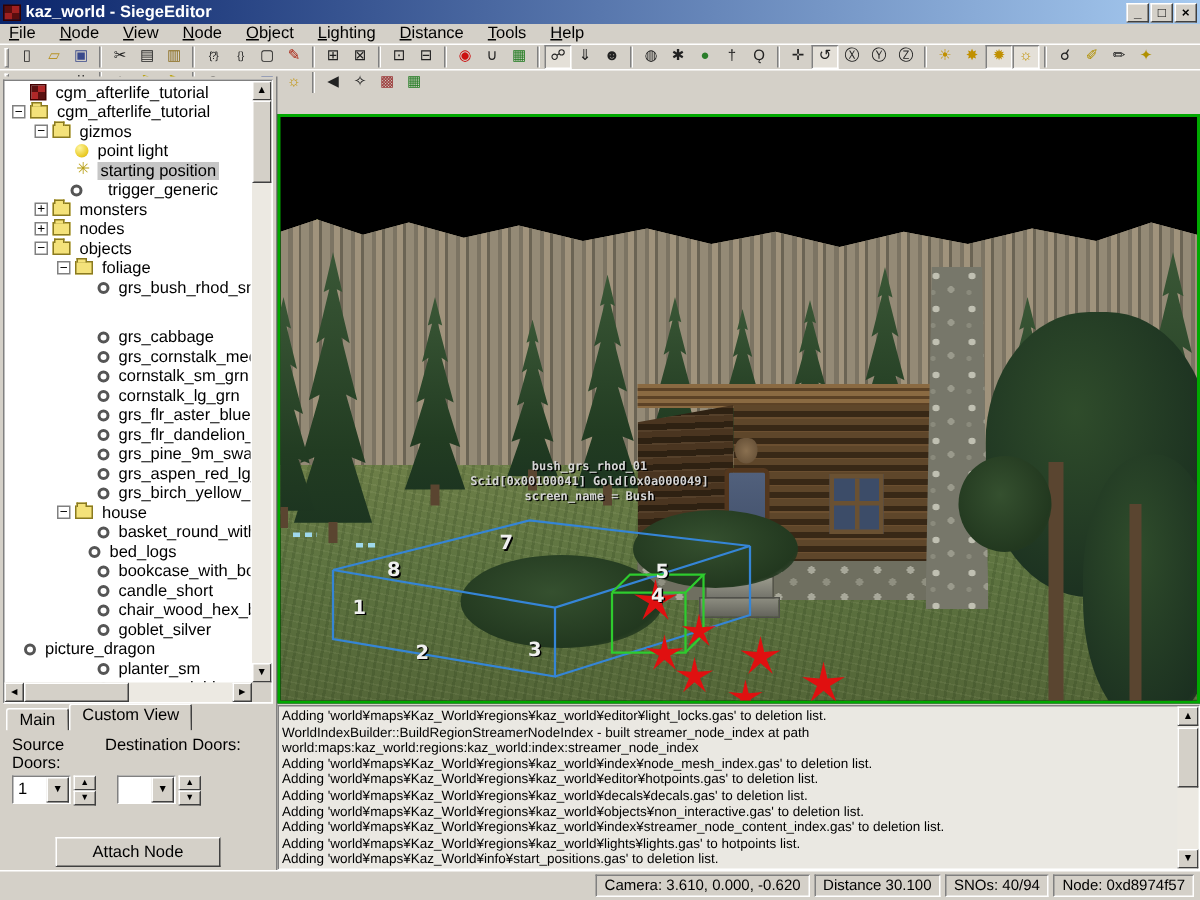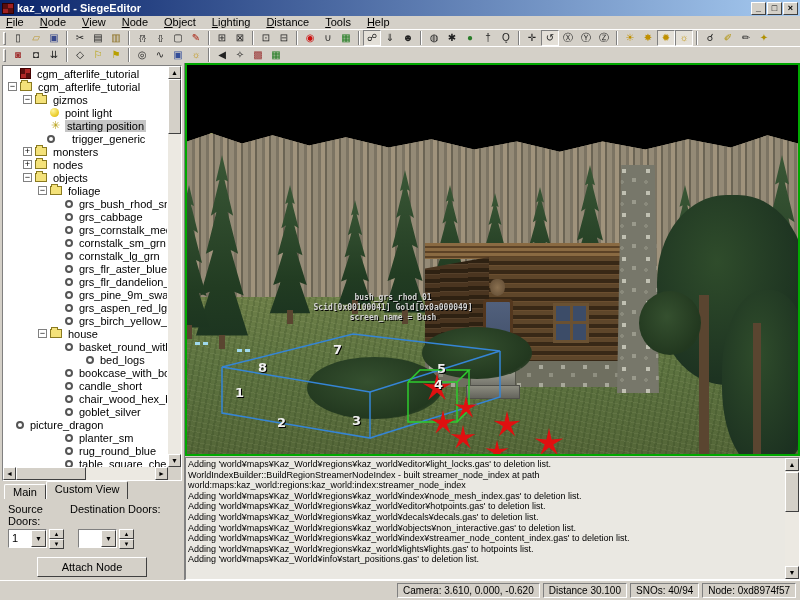--- a/index.html
+++ b/index.html
@@ -15,21 +15,21 @@
   .menu-item{padding:0 11px 0 5px;height:13px;line-height:13px;}
   .menu-item::first-letter{text-decoration:underline;}
   
   .toolbar{height:17px;display:flex;align-items:center;padding-left:2px;border-top:1px solid #fff;}
   .grip{width:3px;height:13px;border:1px solid;border-color:#fff #808080 #808080 #fff;margin:0 3px 0 1px;}
   .tbtn{width:18px;height:16px;background:transparent;border:1px solid transparent;font-size:10px;line-height:14px;text-align:center;color:#222;padding:0;flex:none;}
   .tbtn.small{font-size:7px;letter-spacing:-1px;}
   .tbtn.pressed{border-color:#808080 #fff #fff #808080;background:#e4e0d8;}
   .sep{width:2px;height:14px;border-left:1px solid #808080;border-right:1px solid #fff;margin:0 3px;flex:none;}
   
-  .main{display:flex;height:517px;}
+  .main{display:flex;height:517px;align-items:flex-end;}
   .left{width:185px;background:#d4d0c8;padding:2px;display:flex;flex-direction:column;border-right:1px solid #808080;}
   .treebox{height:416px;background:#fff;border:1px solid;border-color:#808080 #fff #fff #808080;position:relative;overflow:hidden;}
   .treerows{position:absolute;left:1px;top:1px;right:14px;bottom:13px;overflow:hidden;font-size:11px;}
   .trow{height:13px;display:flex;align-items:center;white-space:nowrap;}
   .exp{width:9px;height:9px;border:1px solid #808080;background:#fff;font-size:9px;line-height:7px;text-align:center;margin-right:3px;flex:none;color:#000;}
   .slot{width:12px;flex:none;}
   .ti{margin-right:4px;flex:none;}
   .ti-folder{width:12px;height:9px;background:#f4e27a;border:1px solid #8a7a20;position:relative;}
   .ti-folder::before{content:"";position:absolute;left:0;top:-3px;width:5px;height:2px;background:#f4e27a;border:1px solid #8a7a20;border-bottom:none;}
   .ti-root{width:11px;height:11px;background:conic-gradient(#b02828 0 25%,#5a1010 0 50%,#b02828 0 75%,#5a1010 0);border:1px solid #400;}
@@ -51,21 +51,21 @@
   .doors{padding:4px 2px 0 6px;font-size:11px;}
   .doorlabels{display:flex;}
   .dl1{width:62px;}
   .dl2{width:110px;}
   .doorctrls{display:flex;margin-top:2px;align-items:flex-start;}
   .combo{display:flex;height:19px;border:1px solid;border-color:#808080 #fff #fff #808080;background:#fff;}
   .combo .val{width:22px;padding:2px 2px 0 3px;font-size:11px;}
   .combo .drop{width:15px;background:#d4d0c8;border:1px solid;border-color:#fff #404040 #404040 #fff;font-size:7px;line-height:15px;text-align:center;}
   .spin{width:15px;margin-left:2px;}
   .spin div{height:10px;background:#d4d0c8;border:1px solid;border-color:#fff #404040 #404040 #fff;font-size:6px;line-height:8px;text-align:center;}
-  .attachrow{margin-top:8px;text-align:center;}
+  .attachrow{margin-top:21px;text-align:center;}
   .attach{width:110px;height:20px;background:#d4d0c8;border:1px solid;border-color:#fff #404040 #404040 #fff;font-size:11px;}
   
   .right{width:615px;display:flex;flex-direction:column;}
   .viewport{height:393px;background:#000;border:2px solid #00a800;position:relative;overflow:hidden;}
   .scene{position:absolute;inset:0;}
   .cliff{position:absolute;left:0;top:60px;width:100%;height:205px;
     background:linear-gradient(180deg,#a9b266 0 9px,rgba(0,0,0,0) 9px),
       repeating-linear-gradient(90deg,#948a76 0 5px,#7c7463 5px 8px,#a0937c 8px 12px,#6b6454 12px 14px),
       linear-gradient(180deg,#9a9078,#6f6a58);
     clip-path:polygon(0% 8%,4% 4%,9% 9%,14% 5%,20% 10%,26% 6%,33% 11%,40% 7%,47% 12%,54% 8%,61% 13%,68% 8%,75% 12%,82% 7%,89% 11%,95% 5%,100% 9%,100% 100%,0% 100%);}
@@ -255,21 +255,21 @@
             <div class="trow" style="padding-left: 34px;">
               <div class="exp">−</div>
               <span class="ti ti-folder"></span>
               <span class="tlabel">foliage</span>
             </div>
             <div class="trow" style="padding-left: 49px;">
               <div class="slot"></div>
               <span class="ti ti-ring"></span>
               <span class="tlabel">grs_bush_rhod_sm</span>
             </div>
-            <div class="trow" style="padding-left: 49px;">
+            <div class="trow" style="padding-left: 49px; margin-top: 20px;">
               <div class="slot"></div>
               <span class="ti ti-ring"></span>
               <span class="tlabel">grs_cabbage</span>
             </div>
             <div class="trow" style="padding-left: 49px;">
               <div class="slot"></div>
               <span class="ti ti-ring"></span>
               <span class="tlabel">grs_cornstalk_med_grn</span>
             </div>
             <div class="trow" style="padding-left: 49px;">
@@ -310,21 +310,21 @@
             <div class="trow" style="padding-left: 34px;">
               <div class="exp">−</div>
               <span class="ti ti-folder"></span>
               <span class="tlabel">house</span>
             </div>
             <div class="trow" style="padding-left: 49px;">
               <div class="slot"></div>
               <span class="ti ti-ring"></span>
               <span class="tlabel">basket_round_with_lid</span>
             </div>
-            <div class="trow" style="padding-left: 70px;">
+            <div class="trow" style="padding-left: 43px;">
               <div class="slot"></div>
               <span class="ti ti-ring"></span>
               <span class="tlabel">bed_logs</span>
             </div>
             <div class="trow" style="padding-left: 49px;">
               <div class="slot"></div>
               <span class="ti ti-ring"></span>
               <span class="tlabel">bookcase_with_books</span>
             </div>
             <div class="trow" style="padding-left: 49px;">

